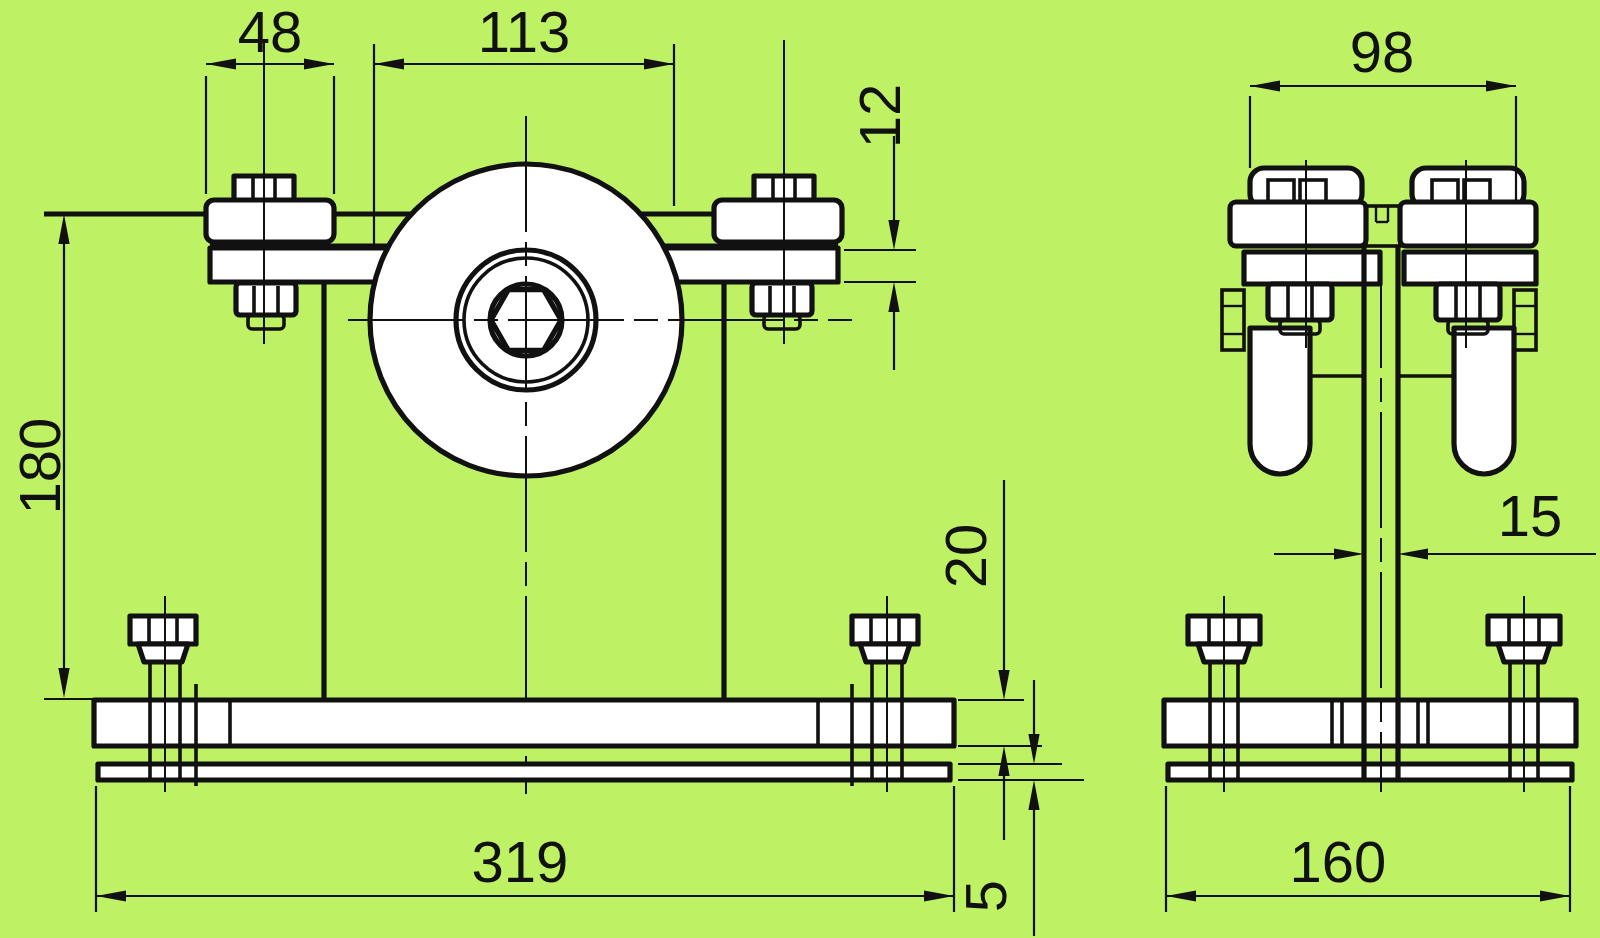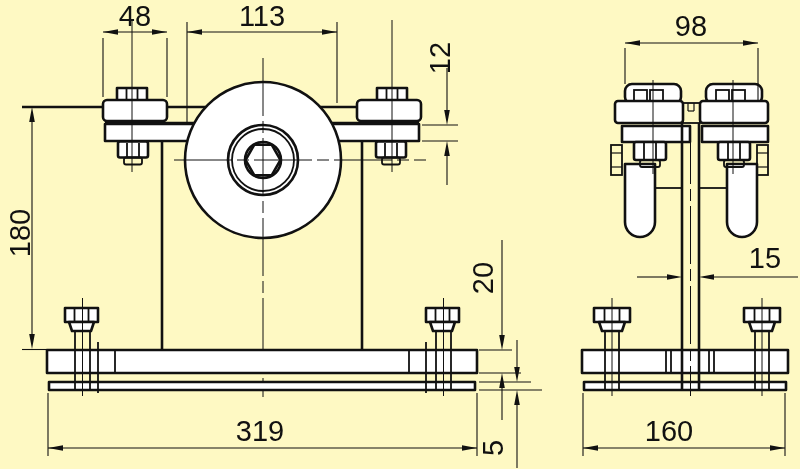--- a/index.html
+++ b/index.html
@@ -1,16 +1,16 @@
 <!DOCTYPE html>
 <html><head>
 <meta charset="utf-8">
 <style>
   html,body{margin:0;padding:0;background:#ffffff;}
-  .stage{position:relative;width:800px;height:469px;background:#fef9c3;overflow:hidden;}
+  .stage{position:relative;width:800px;height:469px;background:#bef264;overflow:hidden;}
   svg{display:block;}
   .ol{fill:#ffffff;stroke:#111111;stroke-width:2.6;stroke-linejoin:round;}
   .ln{stroke:#111111;stroke-width:2.6;fill:none;stroke-linecap:butt;}
   .md{stroke:#111111;stroke-width:1.8;fill:none;}
   .tn{stroke:#111111;stroke-width:1.2;fill:none;}
   .cl{stroke:#111111;stroke-width:1;fill:none;}
   .chain{stroke-dasharray:58 5 12 5;}
   .dl{stroke:#111111;stroke-width:1.1;fill:none;}
   .ar{fill:#111111;stroke:none;}
   text.dim{font-family:"Liberation Sans", sans-serif;font-size:29px;fill:#111111;}

